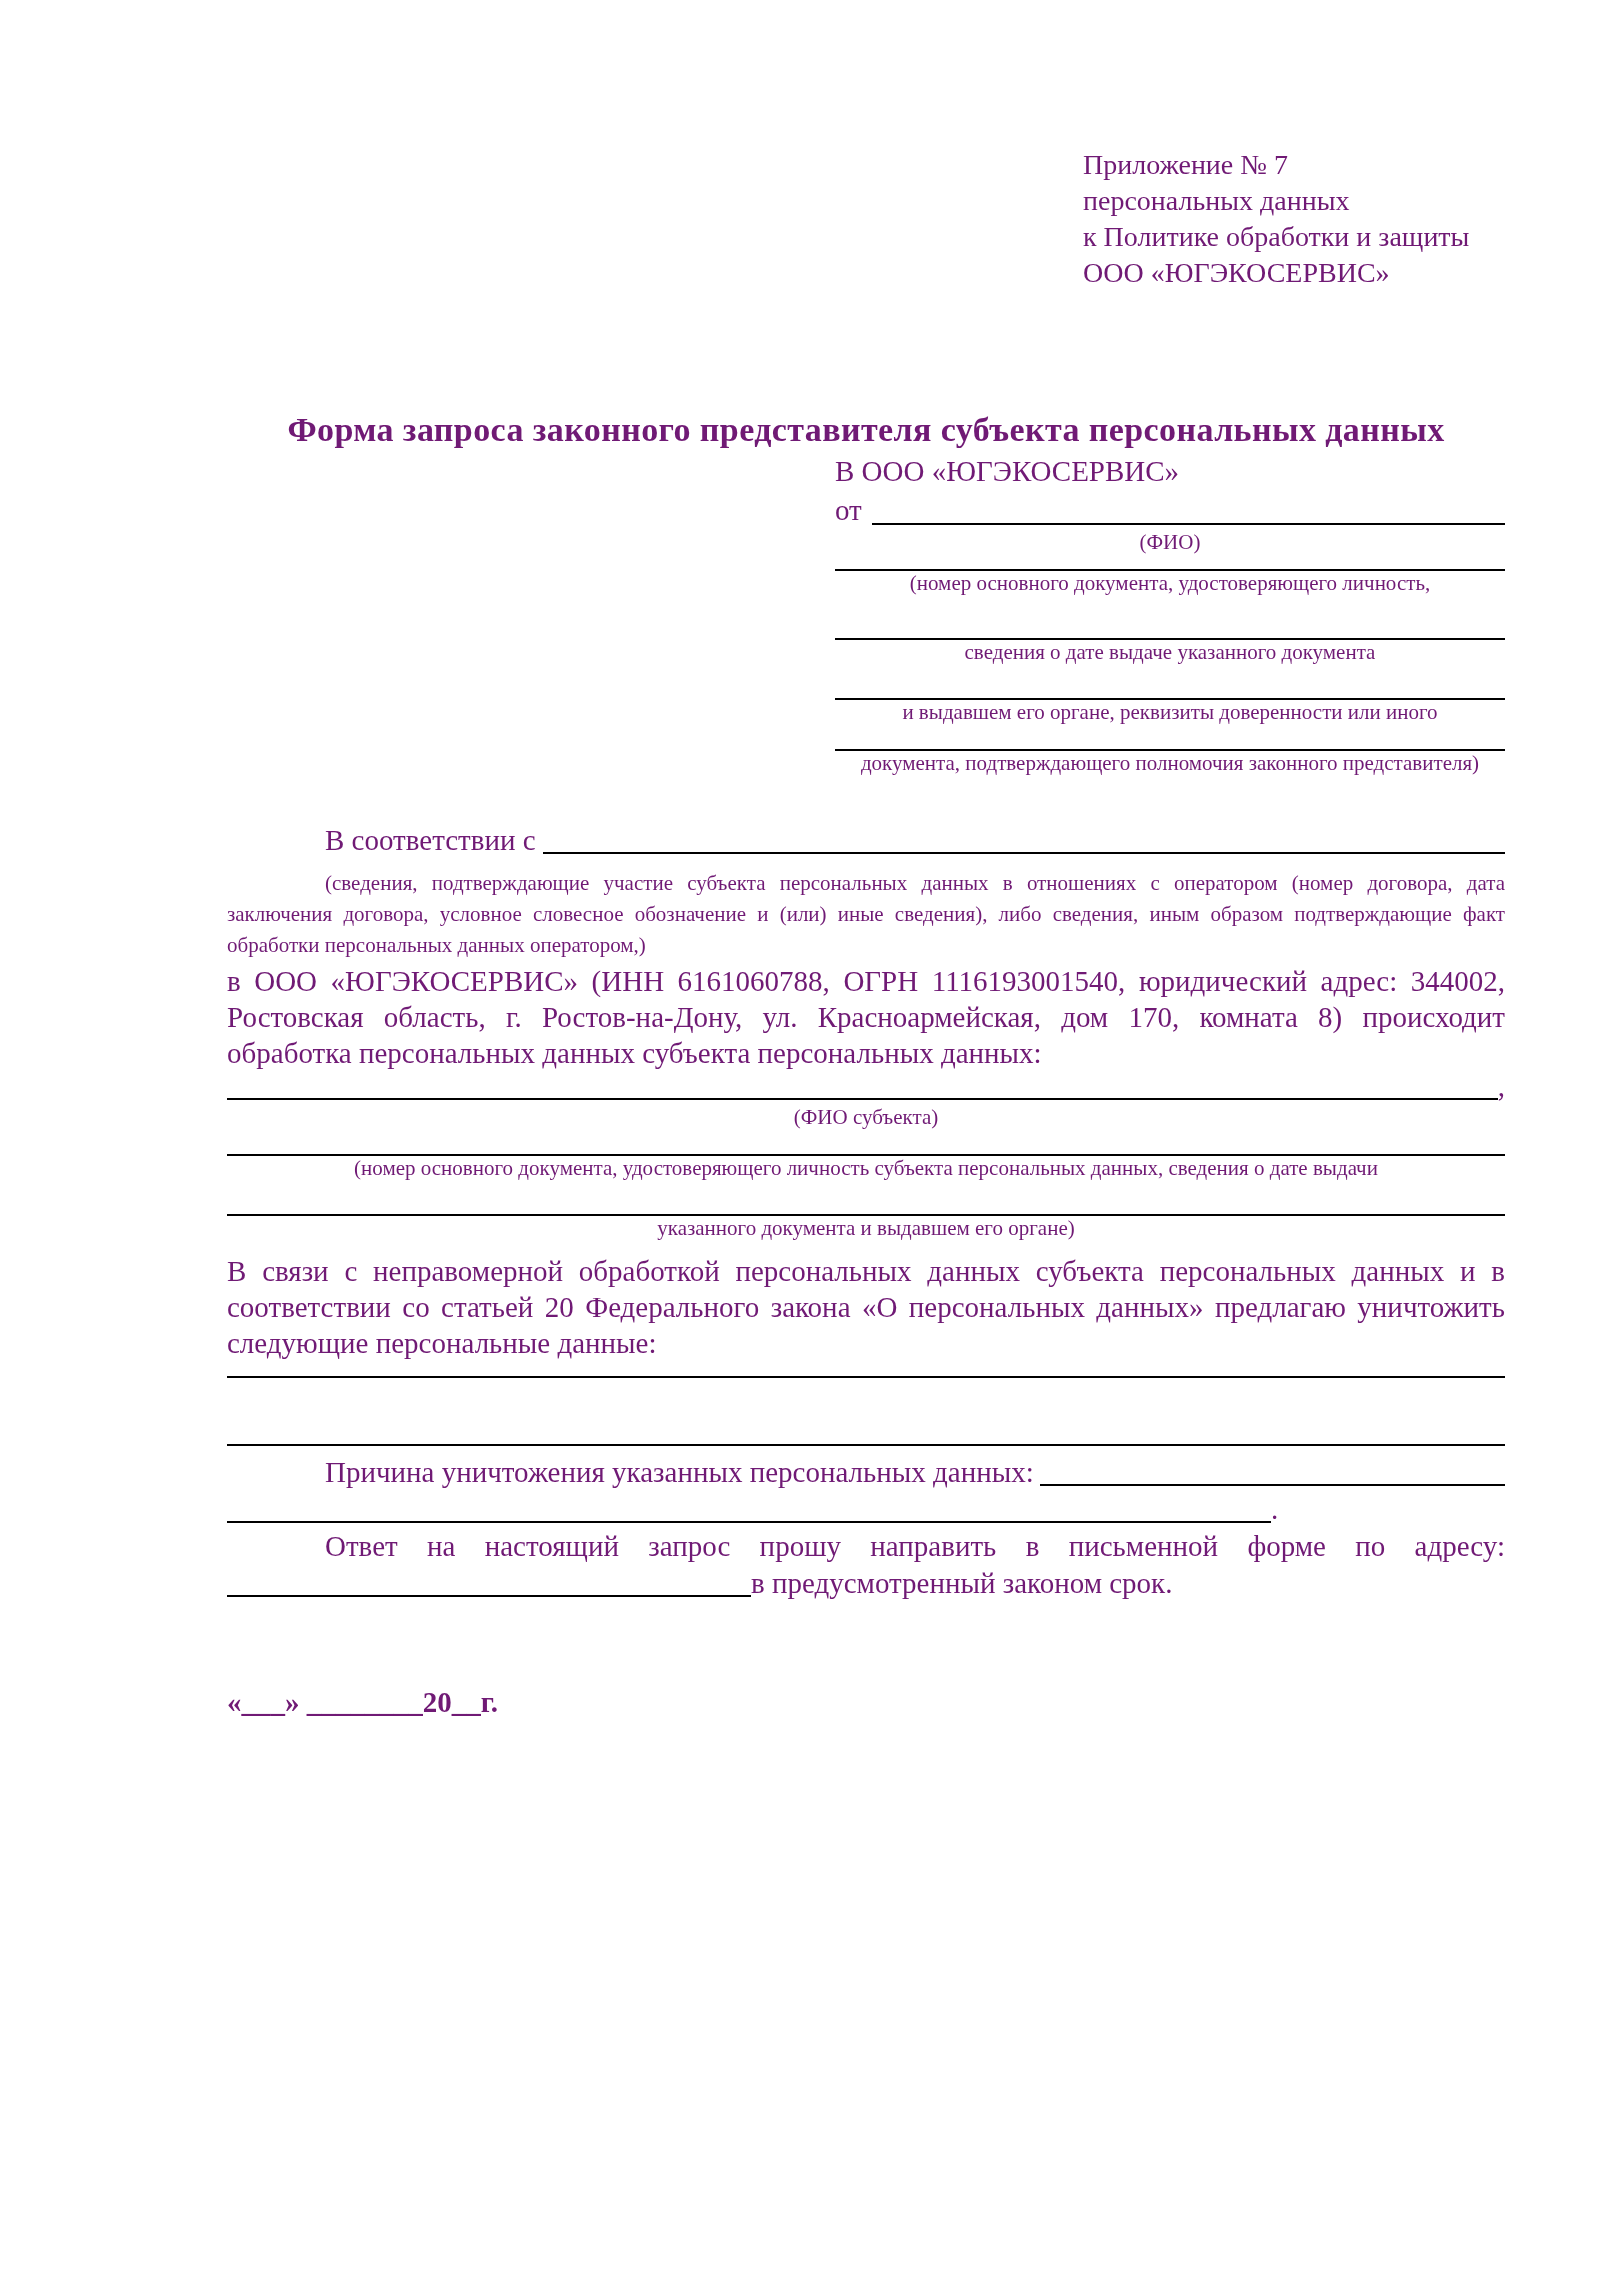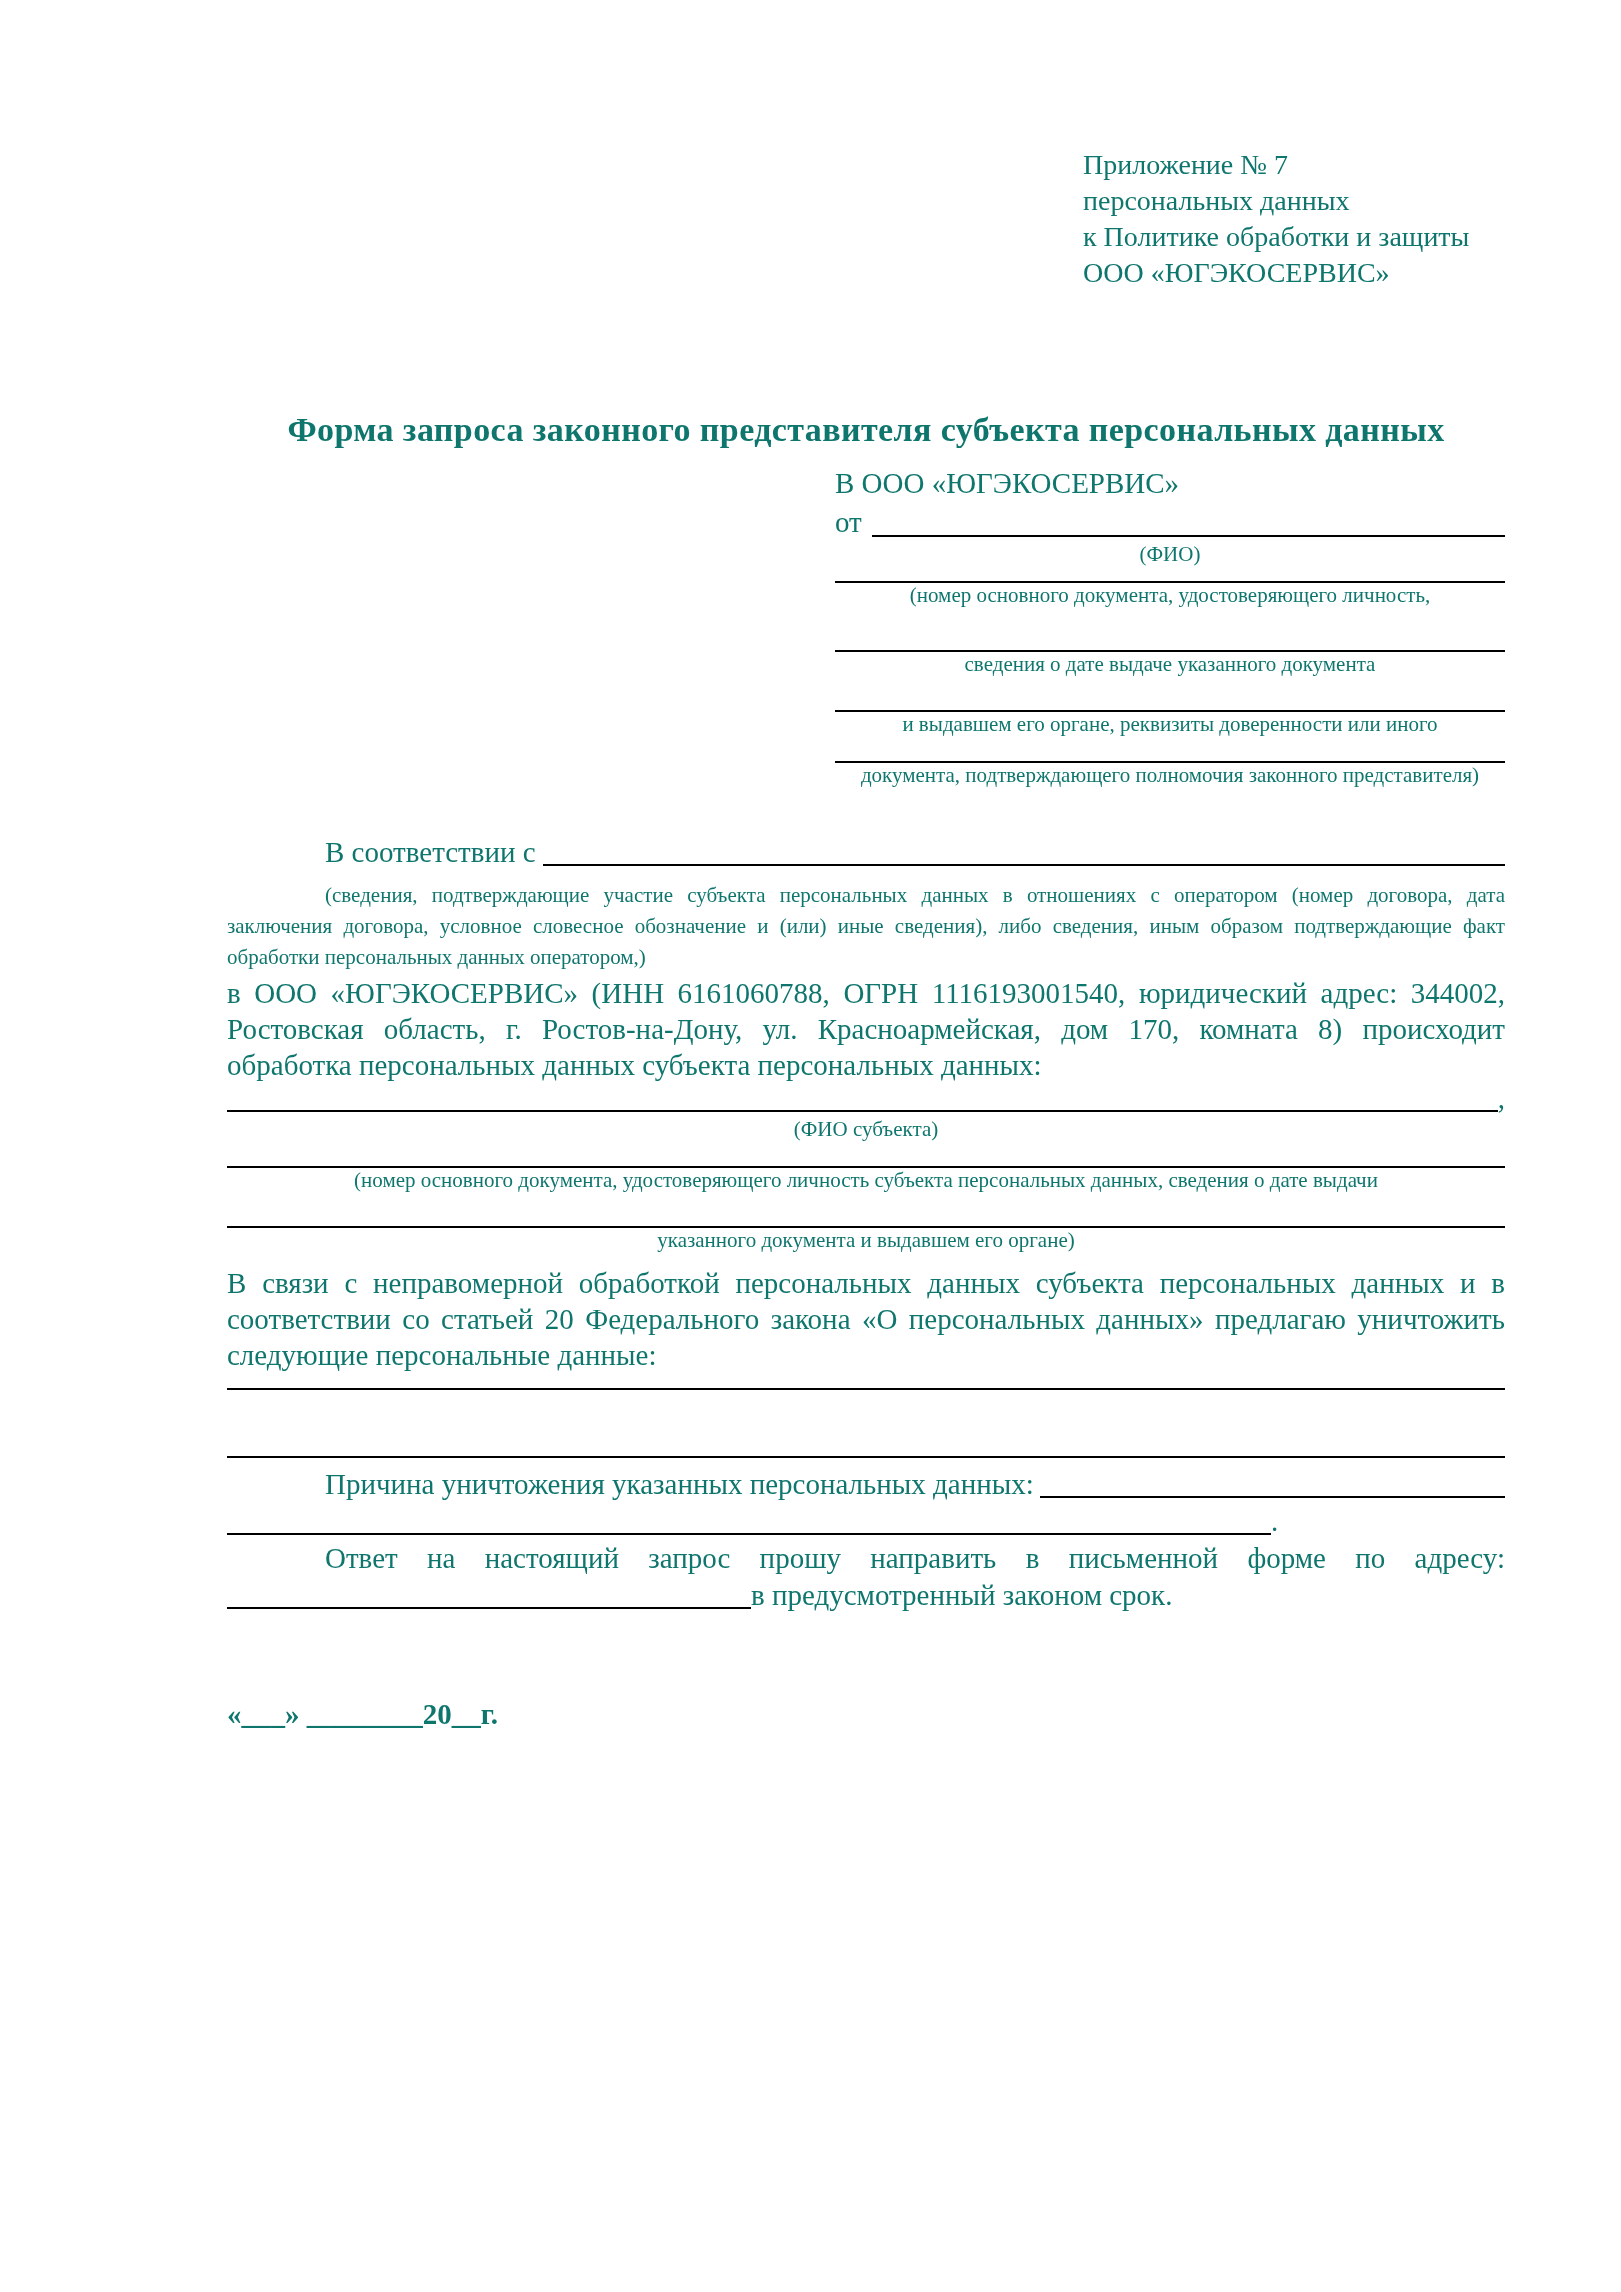--- a/index.html
+++ b/index.html
@@ -2,33 +2,33 @@
 <html><head>
 <meta charset="utf-8">
 <style>
   * { margin:0; padding:0; box-sizing:border-box; }
   html,body { background:#808080; }
   .page {
     position:relative;
     width:1621px; height:2293px;
     margin:0 auto;
     background:#ffffff;
-    color:#0f766e;
+    color:#701a75;
     font-family:"Liberation Serif","DejaVu Serif",serif;
     font-size:29px;
     padding:147px 116px 0 227px;
     overflow:hidden;
   }
   
   .appendix { margin-left:856px; font-size:28px; line-height:36px; }
   
   .title { margin-top:116px; text-align:center; font-weight:bold; font-size:34px; line-height:45px; letter-spacing:0.4px; }
   
   .addr { margin-left:608px; }
-  .addr-to { line-height:39px;margin-top:12px; }
+  .addr-to { line-height:39px; }
   .from-row { display:flex; line-height:39px;justify-content:space-between; }
   .iline { border-bottom:2px solid #000; height:0; align-self:flex-end; margin-bottom:4.9px; }
   .iline.grow { flex:1 1 auto; }
   .cap { font-size:21px; line-height:25.5px; text-align:center; }
   .cap.wide { white-space:nowrap; margin-left:-69px; margin-right:-69px; }
   .srow .line { border-bottom:2.5px solid #000; }
   .srow.r1 .line { height:15.7px; }
   .srow.r2 .line { height:43px; }
   .srow.r3 .line { height:35px; }
   .srow.r4 .line { height:25.5px; }

